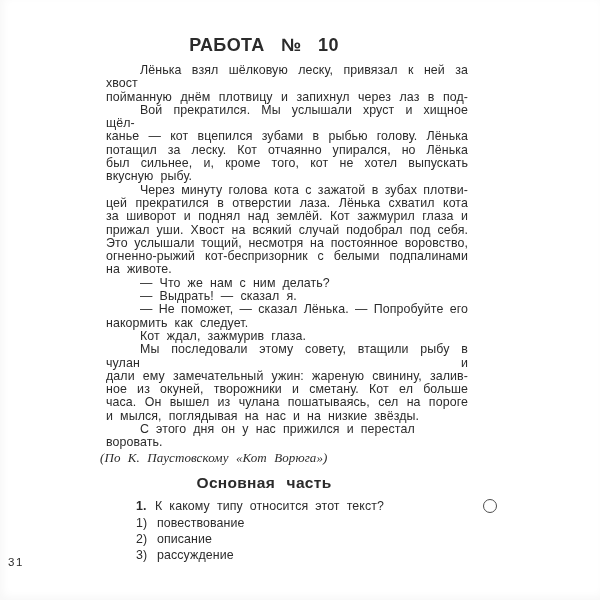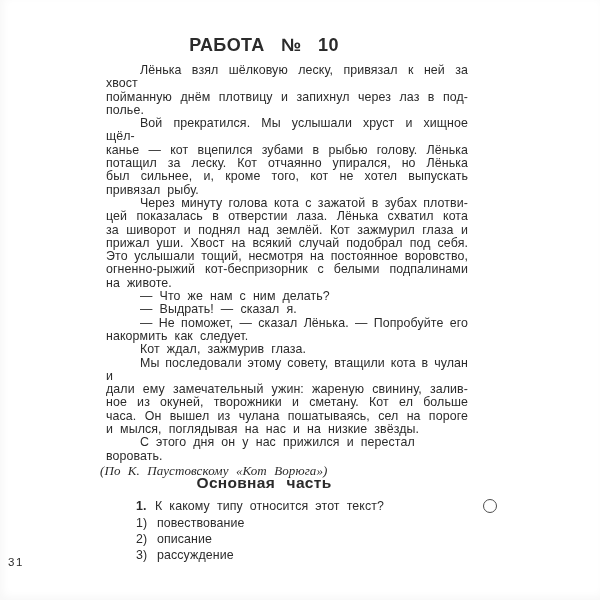--- a/index.html
+++ b/index.html
@@ -53,39 +53,38 @@
 <body>
 
 <div class="sheet">
 
   <div class="title">РАБОТА № 10</div>
 
   <div class="passage">
 
     <div class="line just ind">Лёнька взял шёлковую леску, привязал к ней за хвост</div>
       <div class="line just">пойманную днём плотвицу и запихнул через лаз в под-</div>
-      <div class="line">полье.</div>
       <div class="line just ind">Вой прекратился. Мы услышали хруст и хищное щёл-</div>
       <div class="line just">канье — кот вцепился зубами в рыбью голову. Лёнька</div>
       <div class="line just">потащил за леску. Кот отчаянно упирался, но Лёнька</div>
       <div class="line just">был сильнее, и, кроме того, кот не хотел выпускать</div>
-      <div class="line">привязал рыбу.</div>
+      <div class="line">вкусную рыбу.</div>
       <div class="line just ind">Через минуту голова кота с зажатой в зубах плотви-</div>
-      <div class="line just">цей показалась в отверстии лаза. Лёнька схватил кота</div>
+      <div class="line just">цей прекратился в отверстии лаза. Лёнька схватил кота</div>
       <div class="line just">за шиворот и поднял над землёй. Кот зажмурил глаза и</div>
       <div class="line just">прижал уши. Хвост на всякий случай подобрал под себя.</div>
       <div class="line just">Это услышали тощий, несмотря на постоянное воровство,</div>
       <div class="line just">огненно-рыжий кот-беспризорник с белыми подпалинами</div>
       <div class="line">на животе.</div>
       <div class="line ind">— Что же нам с ним делать?</div>
       <div class="line ind">— Выдрать! — сказал я.</div>
       <div class="line just ind">— Не поможет, — сказал Лёнька. — Попробуйте его</div>
       <div class="line">накормить как следует.</div>
       <div class="line ind">Кот ждал, зажмурив глаза.</div>
-      <div class="line just ind">Мы последовали этому совету, втащили кота в чулан и</div>
+      <div class="line just ind">Мы последовали этому совету, втащили рыбу в чулан и</div>
       <div class="line just">дали ему замечательный ужин: жареную свинину, залив-</div>
       <div class="line just">ное из окуней, творожники и сметану. Кот ел больше</div>
       <div class="line just">часа. Он вышел из чулана пошатываясь, сел на пороге</div>
       <div class="line">и мылся, поглядывая на нас и на низкие звёзды.</div>
       <div class="line ind">С этого дня он у нас прижился и перестал воровать.</div>
       <div class="attribution">(По К. Паустовскому «Кот Ворюга»)</div>
   </div>
 
   <div class="section-heading">Основная часть</div>
 

